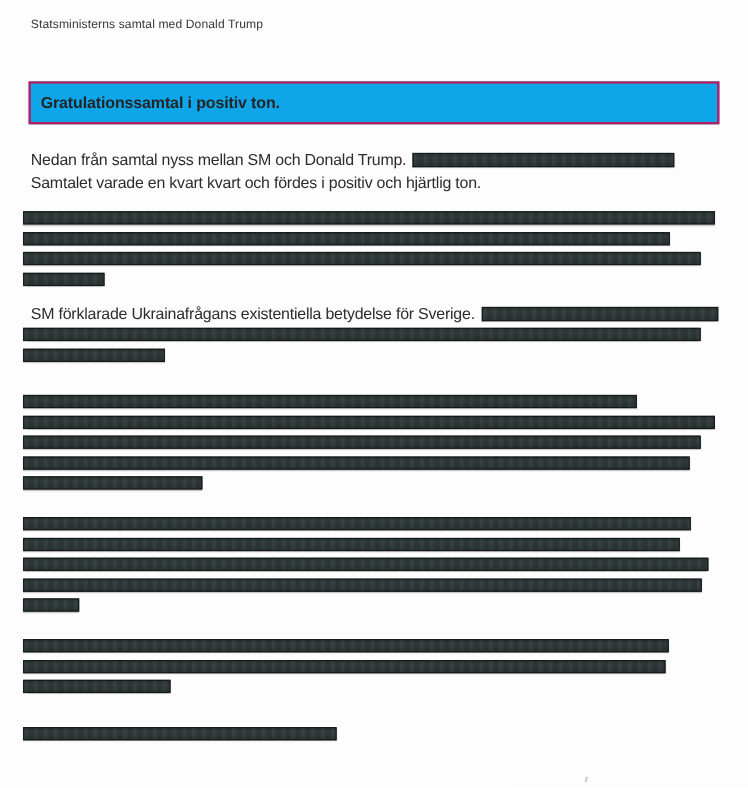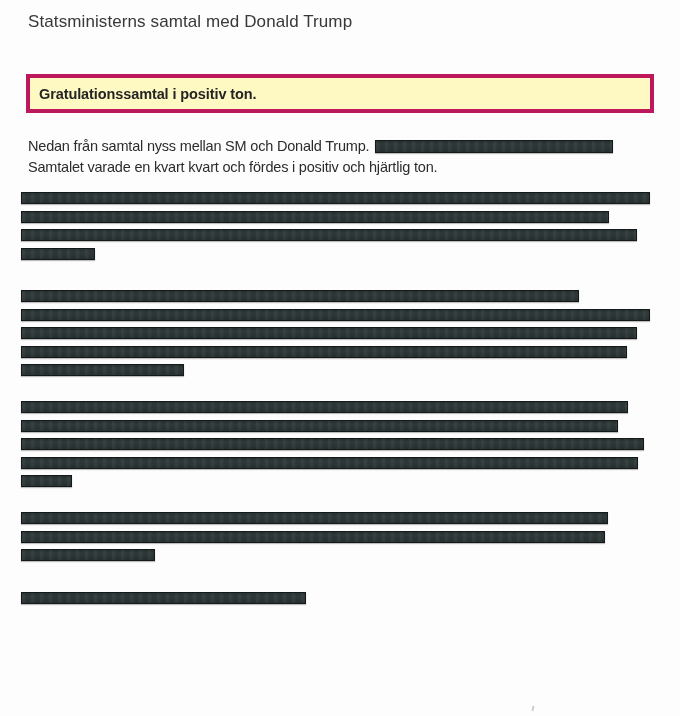--- a/index.html
+++ b/index.html
@@ -11,36 +11,36 @@
     position: relative;
     width: 680px;
     height: 716px;
     background: #fdfdfd;
     font-family: "Liberation Sans", sans-serif;
     color: #2e2e2e;
     overflow: hidden;
   }
   .doc-title {
     margin: 12px 0 0 28px;
-    font-size: 17px;
+    font-size: 11px;
     line-height: 20px;
     font-weight: 400;
     color: #383838;
     letter-spacing: 0.1px;
   }
   .summary-box {
     box-sizing: border-box;
     margin: 42px 0 0 26px;
     width: 628px;
     height: 39px;
-    border: 4px solid #be185d;
+    border: 2px solid #be185d;
     display: flex;
     align-items: center;
     padding-left: 9px;
-    background: #fef9c3;
+    background: #0ea5e9;
   }
   .summary-box-label {
     font-size: 14.5px;
     font-weight: 700;
     color: #242424;
     letter-spacing: -0.1px;
   }
   #blocks {
     padding-left: 21px;
   }
@@ -117,20 +117,29 @@
         <div class="row bar-row">
           <div class="redaction-bar" style="width: 588px;"></div>
         </div>
         <div class="row bar-row">
           <div class="redaction-bar" style="width: 616px;"></div>
         </div>
         <div class="row bar-row">
           <div class="redaction-bar" style="width: 74px;"></div>
         </div>
       </div>
+      <div class="block" style="margin-top: 17.5px;">
+        <div class="row text-row has-bar">SM förklarade Ukrainafrågans existentiella betydelse för Sverige.<span class="inline-redaction" style="width: 215px;"></span></div>
+        <div class="row bar-row">
+          <div class="redaction-bar" style="width: 616px;"></div>
+        </div>
+        <div class="row bar-row">
+          <div class="redaction-bar" style="width: 129px;"></div>
+        </div>
+      </div>
       <div class="block" style="margin-top: 30.5px;">
         <div class="row bar-row">
           <div class="redaction-bar" style="width: 558px;"></div>
         </div>
         <div class="row bar-row">
           <div class="redaction-bar" style="width: 629px;"></div>
         </div>
         <div class="row bar-row">
           <div class="redaction-bar" style="width: 616px;"></div>
         </div>

